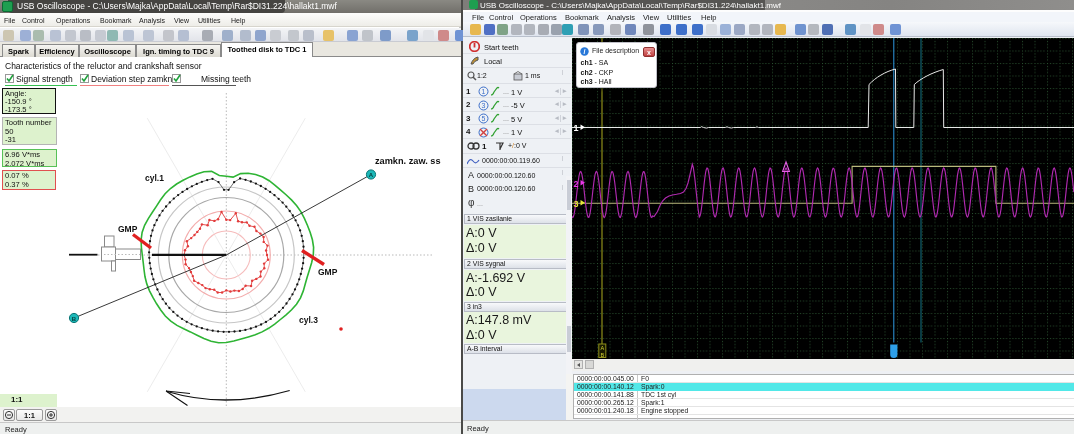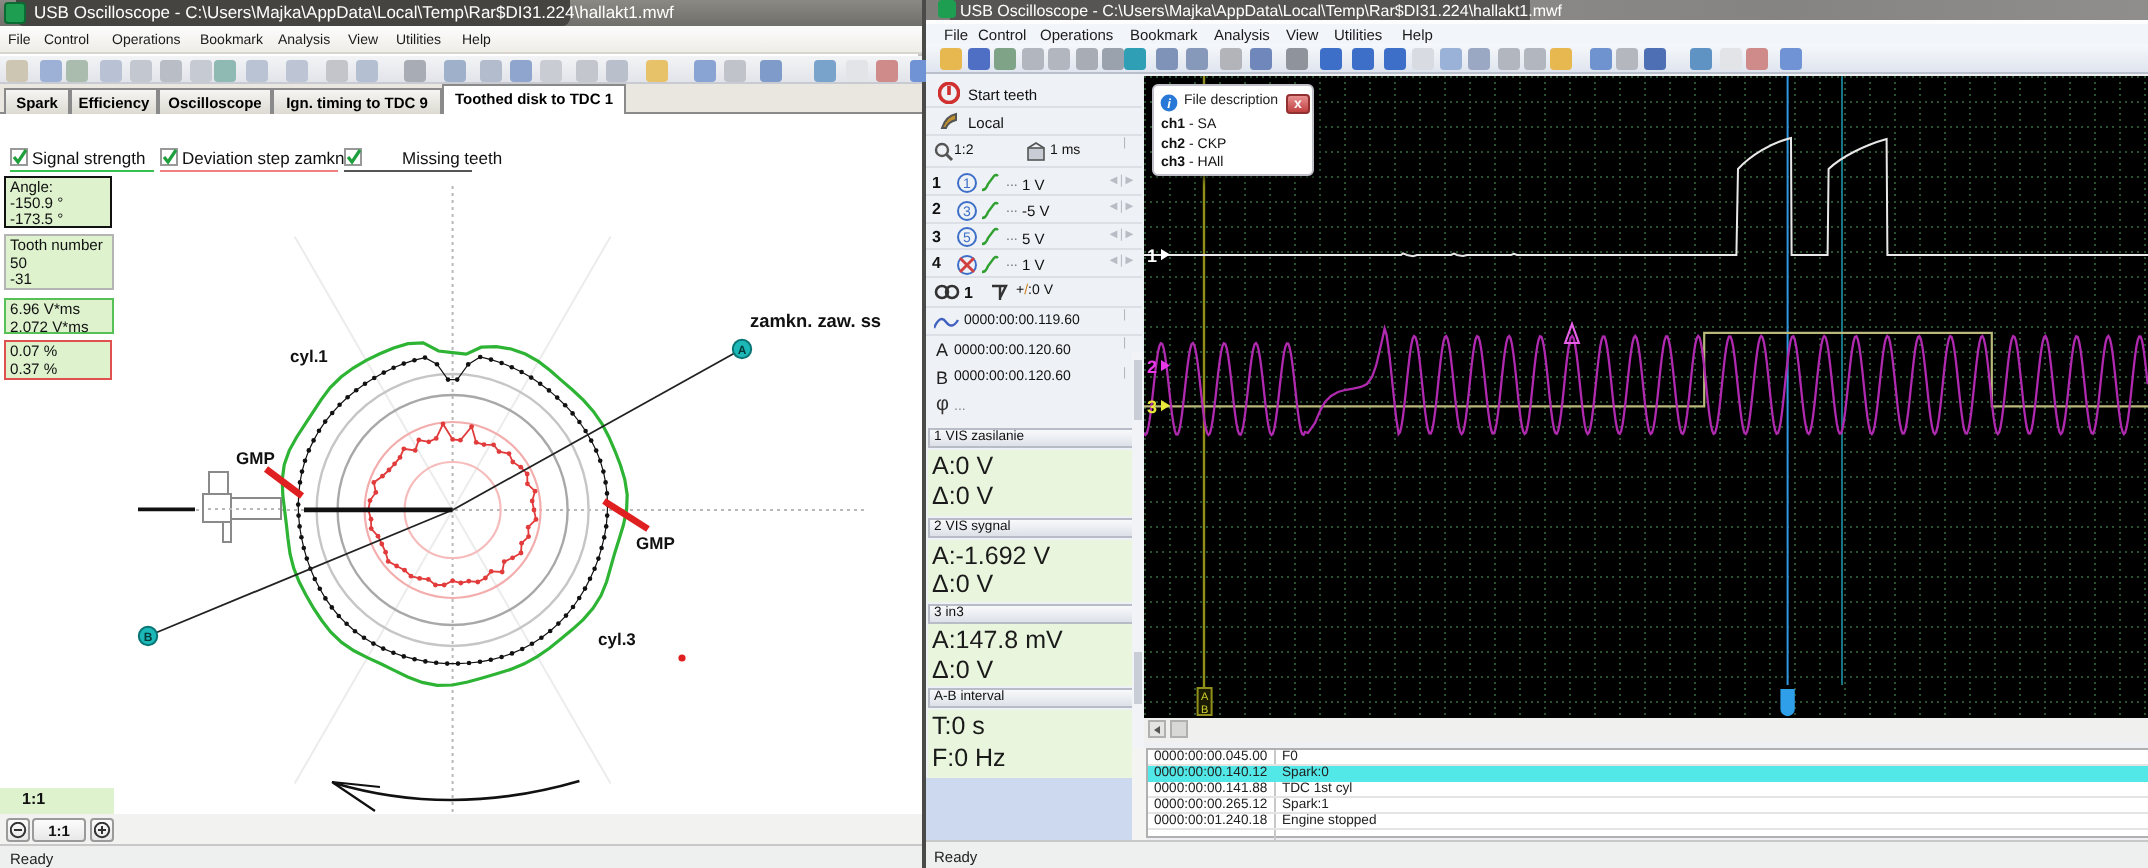--- a/index.html
+++ b/index.html
@@ -57,20 +57,21 @@
 
  <div class="abs" style="left:0;top:42px;width:461px;height:15px;background:#e9e7e0;border-bottom:1px solid #8a8a8a">
   <div class="abs" style="left:2px;top:2px;height:13px;width:33px;background:linear-gradient(#f6f5f2,#dcdad2);border:1px solid #8a8a8a;border-bottom:none;font-weight:bold;font-size:7.5px;text-align:center;line-height:13px">Spark</div>
   <div class="abs" style="left:35px;top:2px;height:13px;width:44px;background:linear-gradient(#f6f5f2,#dcdad2);border:1px solid #8a8a8a;border-bottom:none;font-weight:bold;font-size:7.5px;text-align:center;line-height:13px">Efficiency</div>
   <div class="abs" style="left:79px;top:2px;height:13px;width:57px;background:linear-gradient(#f6f5f2,#dcdad2);border:1px solid #8a8a8a;border-bottom:none;font-weight:bold;font-size:7.5px;text-align:center;line-height:13px">Oscilloscope</div>
   <div class="abs" style="left:136px;top:2px;height:13px;width:85px;background:linear-gradient(#f6f5f2,#dcdad2);border:1px solid #8a8a8a;border-bottom:none;font-weight:bold;font-size:7.5px;text-align:center;line-height:13px">Ign. timing to TDC 9</div>
   <div class="abs" style="left:221px;top:0;height:16px;width:92px;background:#fff;border:1px solid #8a8a8a;border-bottom:1px solid #fff;font-weight:bold;font-size:7.5px;text-align:center;line-height:14px">Toothed disk to TDC 1</div>
  </div>
 
  <div class="abs" style="left:0;top:57px;width:461px;height:377px;background:#fff"></div>
+ <div class="abs" style="left:5px;top:61px;font-size:8.5px;color:#111">Characteristics of the reluctor and crankshaft sensor</div>
 
  <div class="abs" style="left:5px;top:74px;font-size:8.5px;color:#111">
    <svg class="abs" style="left:0;top:0" width="10" height="10">
         <rect x="0.5" y="0.5" width="8" height="8" fill="#fff" stroke="#999"></rect>
         <path d="M2,4.5 L4,7 L8,1" stroke="#1fa03c" stroke-width="1.6" fill="none"></path>
       </svg>
    <span class="abs" style="left:11px;top:0;white-space:nowrap">Signal strength</span>
    <div class="abs" style="left:0;top:10.5px;width:72px;height:1.5px;background:#35c050"></div>
    <svg class="abs" style="left:75px;top:0" width="10" height="10">
         <rect x="0.5" y="0.5" width="8" height="8" fill="#fff" stroke="#999"></rect>
@@ -437,25 +438,20 @@
       </div>
       <div class="abs" style="left: 0px; top: 275px; width: 100px; height: 31px;">
         <div style="position:absolute;left:1px;top:0;width:102px;bottom:0;background:#e9f5dd"></div>
         <span style="position:absolute;left:3px;top:1px;font-size:12.5px;color:#1a1a1a;z-index:1">A:147.8 mV</span>
         <span style="position:absolute;left:3px;top:15.5px;font-size:12.5px;color:#1a1a1a;z-index:1">Δ:0 V</span>
       </div>
       <div class="abs" style="left: 0px; top: 306.5px; width: 108px; height: 11px;">
         <div style="position:absolute;left:1px;top:0.5px;right:1px;bottom:0.5px;background:linear-gradient(#f8f9fb,#dde1e8);border:1px solid #b8bcc6"></div>
         <span style="position:absolute;left:4px;top:1.5px;font-size:6.8px;z-index:1">A-B interval</span>
       </div>
-      <div class="abs" style="left: 0px; top: 318px; width: 108px; height: 34px;">
-        <div style="position:absolute;left:1px;top:0;width:102px;bottom:0;background:#e9f5dd"></div>
-        <span style="position:absolute;left:3px;top:1px;font-size:12.5px;color:#1a1a1a;z-index:1">T:0 s</span>
-        <span style="position:absolute;left:3px;top:17px;font-size:12.5px;color:#1a1a1a;z-index:1">F:0 Hz</span>
-      </div>
     </div>
 
  <svg class="abs" style="left:108.5px;top:37.5px" width="502.5" height="321.5" viewBox="571.5 37.5 502.5 321.5">
    <defs>
     <pattern id="grid" width="12.5" height="12.5" patternUnits="userSpaceOnUse" x="571.5" y="37.5">
       <rect width="12.5" height="12.5" fill="#000"></rect>
       <g fill="#2a5230">
         <rect x="0" y="0" width="1" height="1"></rect>
             <rect x="3" y="0" width="1" height="1"></rect>
             <rect x="6" y="0" width="1" height="1"></rect>

